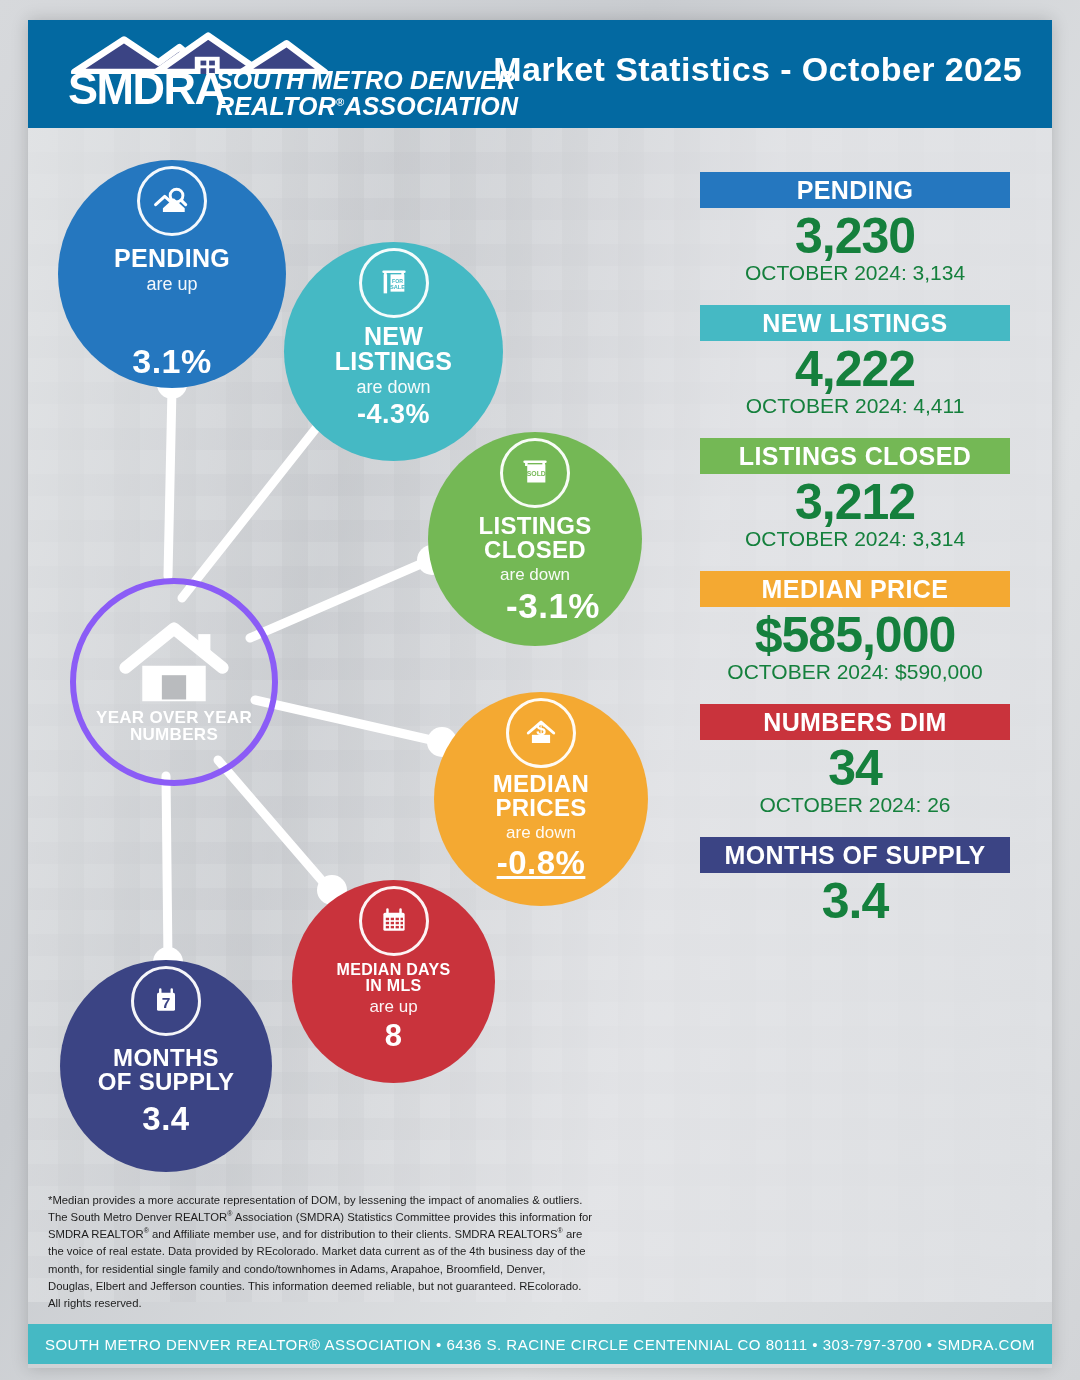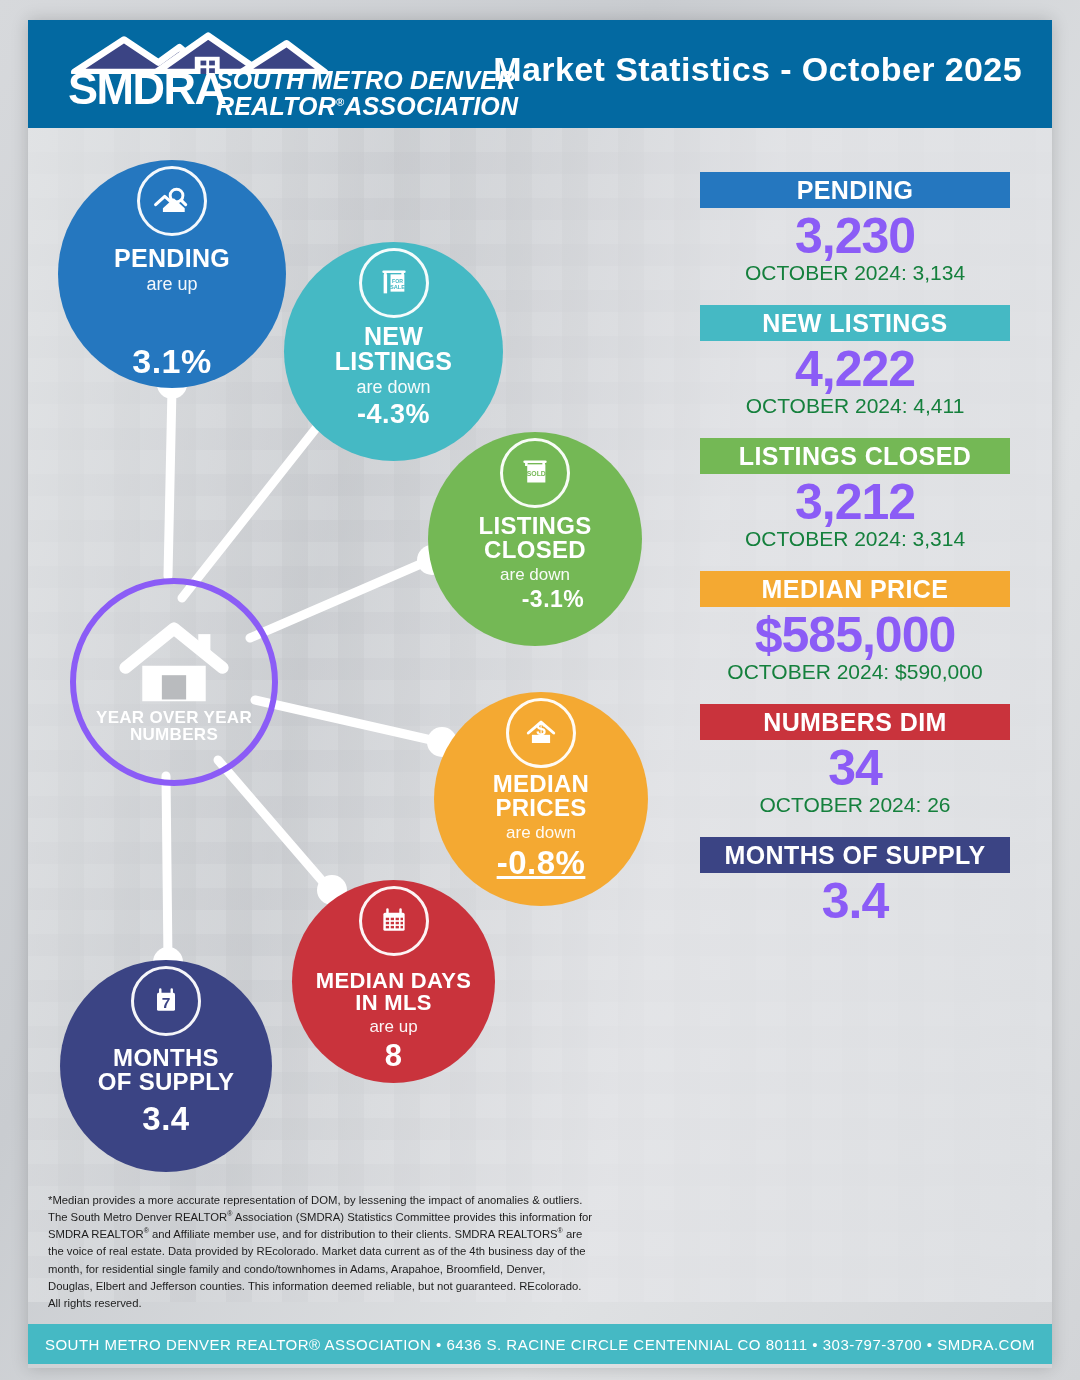--- a/index.html
+++ b/index.html
@@ -52,48 +52,48 @@
   #b-pending .bub-val{font-size:34px;margin-top:47px;}
 
   #b-newlistings{left:284px;top:242px;width:219px;height:219px;background:#45b9c4;}
   #b-newlistings .bub-title{font-size:25px;margin-top:6px;}
   #b-newlistings .bub-sub{font-size:18px;}
   #b-newlistings .bub-val{font-size:27px;}
 
   #b-closed{left:428px;top:432px;width:214px;height:214px;background:#74b855;}
   #b-closed .bub-title{font-size:24px;margin-top:6px;}
   #b-closed .bub-sub{font-size:17px;}
-  #b-closed .bub-val{font-size:23px;margin-left:36px;}
+  #b-closed .bub-val{font-size:35px;margin-left:36px;}
 
   #b-median{left:434px;top:692px;width:214px;height:214px;background:#f4a932;}
   #b-median .bub-title{font-size:24px;margin-top:4px;}
   #b-median .bub-sub{font-size:17px;}
   #b-median .bub-val{font-size:33px;text-decoration:underline;}
 
   #b-dim{left:292px;top:880px;width:203px;height:203px;background:#c9333c;}
-  #b-dim .bub-title{font-size:22px;margin-top:14px;}
+  #b-dim .bub-title{font-size:16px;margin-top:6px;}
   #b-dim .bub-sub{font-size:17px;}
   #b-dim .bub-val{font-size:31px;}
 
   #b-supply{left:60px;top:960px;width:212px;height:212px;background:#3b4484;}
   #b-supply .bub-title{font-size:24px;margin-top:10px;}
   #b-supply .bub-val{font-size:33px;margin-top:6px;}
 
   
   #hub{position:absolute;left:70px;top:578px;width:196px;height:196px;border-radius:50%;
       border:6px solid #8b5cf6;display:flex;flex-direction:column;align-items:center;
       justify-content:center;color:#fff;}
   #hub .hub-house{width:112px;height:86px;}
   #hub .hub-label{font-size:17px;font-weight:bold;line-height:1.02;text-align:center;margin-top:2px;letter-spacing:.3px;}
 
   
   .stats{position:absolute;left:700px;top:172px;width:310px;}
   .stat{margin-bottom:20px;text-align:center;}
   .stat-bar{height:36px;line-height:36px;color:#fff;font-size:25px;font-weight:bold;letter-spacing:.4px;}
-  .stat-value{font-size:50px;font-weight:bold;color:#8b5cf6;line-height:1.06;margin-top:2px;letter-spacing:-1px;}
+  .stat-value{font-size:50px;font-weight:bold;color:#15803d;line-height:1.06;margin-top:2px;letter-spacing:-1px;}
   .stat-prev{font-size:21px;color:#15803d;margin-top:-2px;}
   #s-pending .stat-bar{background:#2577bf;}
   #s-newlistings .stat-bar{background:#45b9c4;}
   #s-closed .stat-bar{background:#74b855;}
   #s-medianprice .stat-bar{background:#f4a932;}
   #s-dim .stat-bar{background:#c9333c;}
   #s-supply .stat-bar{background:#3b4484;}
 
   
   .disclaimer{position:absolute;left:48px;top:1192px;width:545px;font-size:11.3px;

